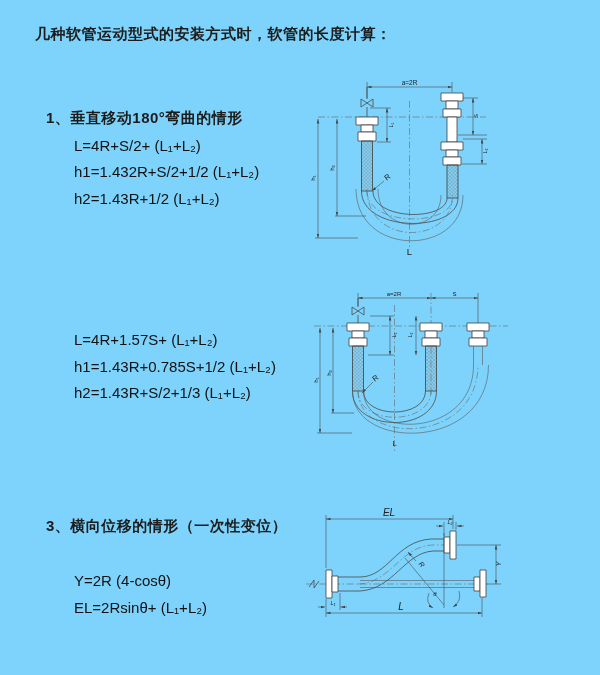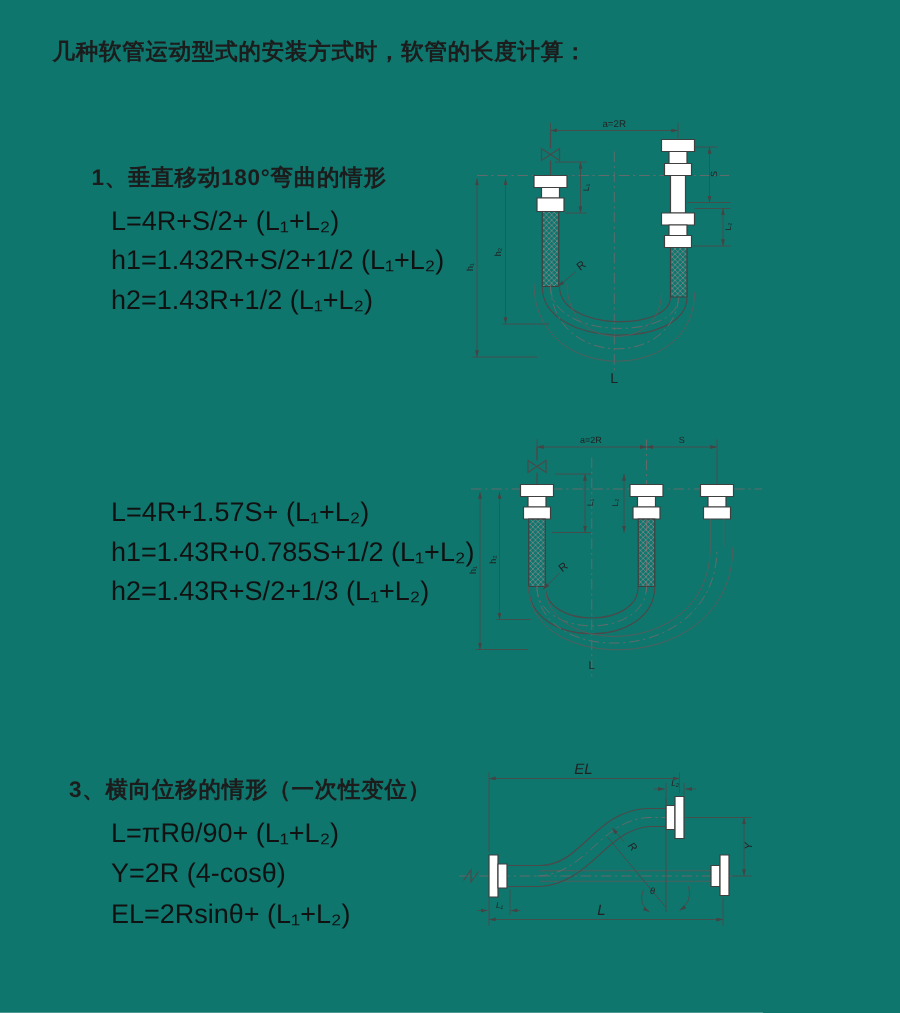--- a/index.html
+++ b/index.html
@@ -1,24 +1,24 @@
 <!DOCTYPE html>
 <html><head>
 <meta charset="utf-8">
 <style>
   html,body{margin:0;padding:0;}
   body{
     width:600px;height:675px;background:#ffffff;position:relative;overflow:hidden;
     font-family:"Liberation Sans","DejaVu Sans",sans-serif;color:#1c1c1c;
   }
-  .page{position:absolute;inset:0;background:#0f766e;}
+  .page{position:absolute;inset:0;background:#7dd3fc;}
   .title{position:absolute;left:35px;top:25px;font-size:15px;font-weight:700;letter-spacing:0.5px;}
   .sec-heading{position:absolute;font-size:15px;font-weight:700;letter-spacing:0.5px;}
-  .formula{position:absolute;left:74px;font-size:18px;font-weight:400;color:#111;}
-  #h1{left:46px;top:109px;margin-left:15px;}
+  .formula{position:absolute;left:74px;font-size:15px;font-weight:400;color:#111;}
+  #h1{left:46px;top:109px;}
   #f11{top:137px;} #f12{top:163px;} #f13{top:190px;}
   #h2{left:46px;top:304px;}
   #f21{top:331px;} #f22{top:358px;text-align:right;} #f23{top:384px;}
   #h3{left:46px;top:517px;}
   #f31{top:545px;} #f32{top:572px;} #f33{top:599px;}
   .fig{position:absolute;}
   #fig1{left:310px;top:75px;}
   #fig2{left:308px;top:283px;}
   #fig3{left:298px;top:495px;font-style:italic;}
   svg{display:block;}
@@ -41,21 +41,20 @@
   <div id="h1" class="sec-heading">1、垂直移动180°弯曲的情形</div>
   <div id="f11" class="formula">L=4R+S/2+ (L₁+L₂)</div>
   <div id="f12" class="formula">h1=1.432R+S/2+1/2 (L₁+L₂)</div>
   <div id="f13" class="formula">h2=1.43R+1/2 (L₁+L₂)</div>
 
   <div id="f21" class="formula">L=4R+1.57S+ (L₁+L₂)</div>
   <div id="f22" class="formula">h1=1.43R+0.785S+1/2 (L₁+L₂)</div>
   <div id="f23" class="formula">h2=1.43R+S/2+1/3 (L₁+L₂)</div>
 
   <div id="h3" class="sec-heading">3、横向位移的情形（一次性变位）</div>
-  <div id="f31" class="formula">L=πRθ/90+ (L₁+L₂)</div>
   <div id="f32" class="formula">Y=2R (4-cosθ)</div>
   <div id="f33" class="formula">EL=2Rsinθ+ (L₁+L₂)</div>
 
   <div id="fig1" class="fig">
     <svg width="235" height="190" viewBox="0 0 235 190">
       <defs>
         <marker id="a1" markerWidth="9" markerHeight="6" refX="7.5" refY="2.2" orient="auto-start-reverse">
           <path d="M0,0 L7.5,2.2 L0,4.4 z" fill="#444"></path>
         </marker>
         <pattern id="hx1" width="3.5" height="3.5" patternUnits="userSpaceOnUse">

